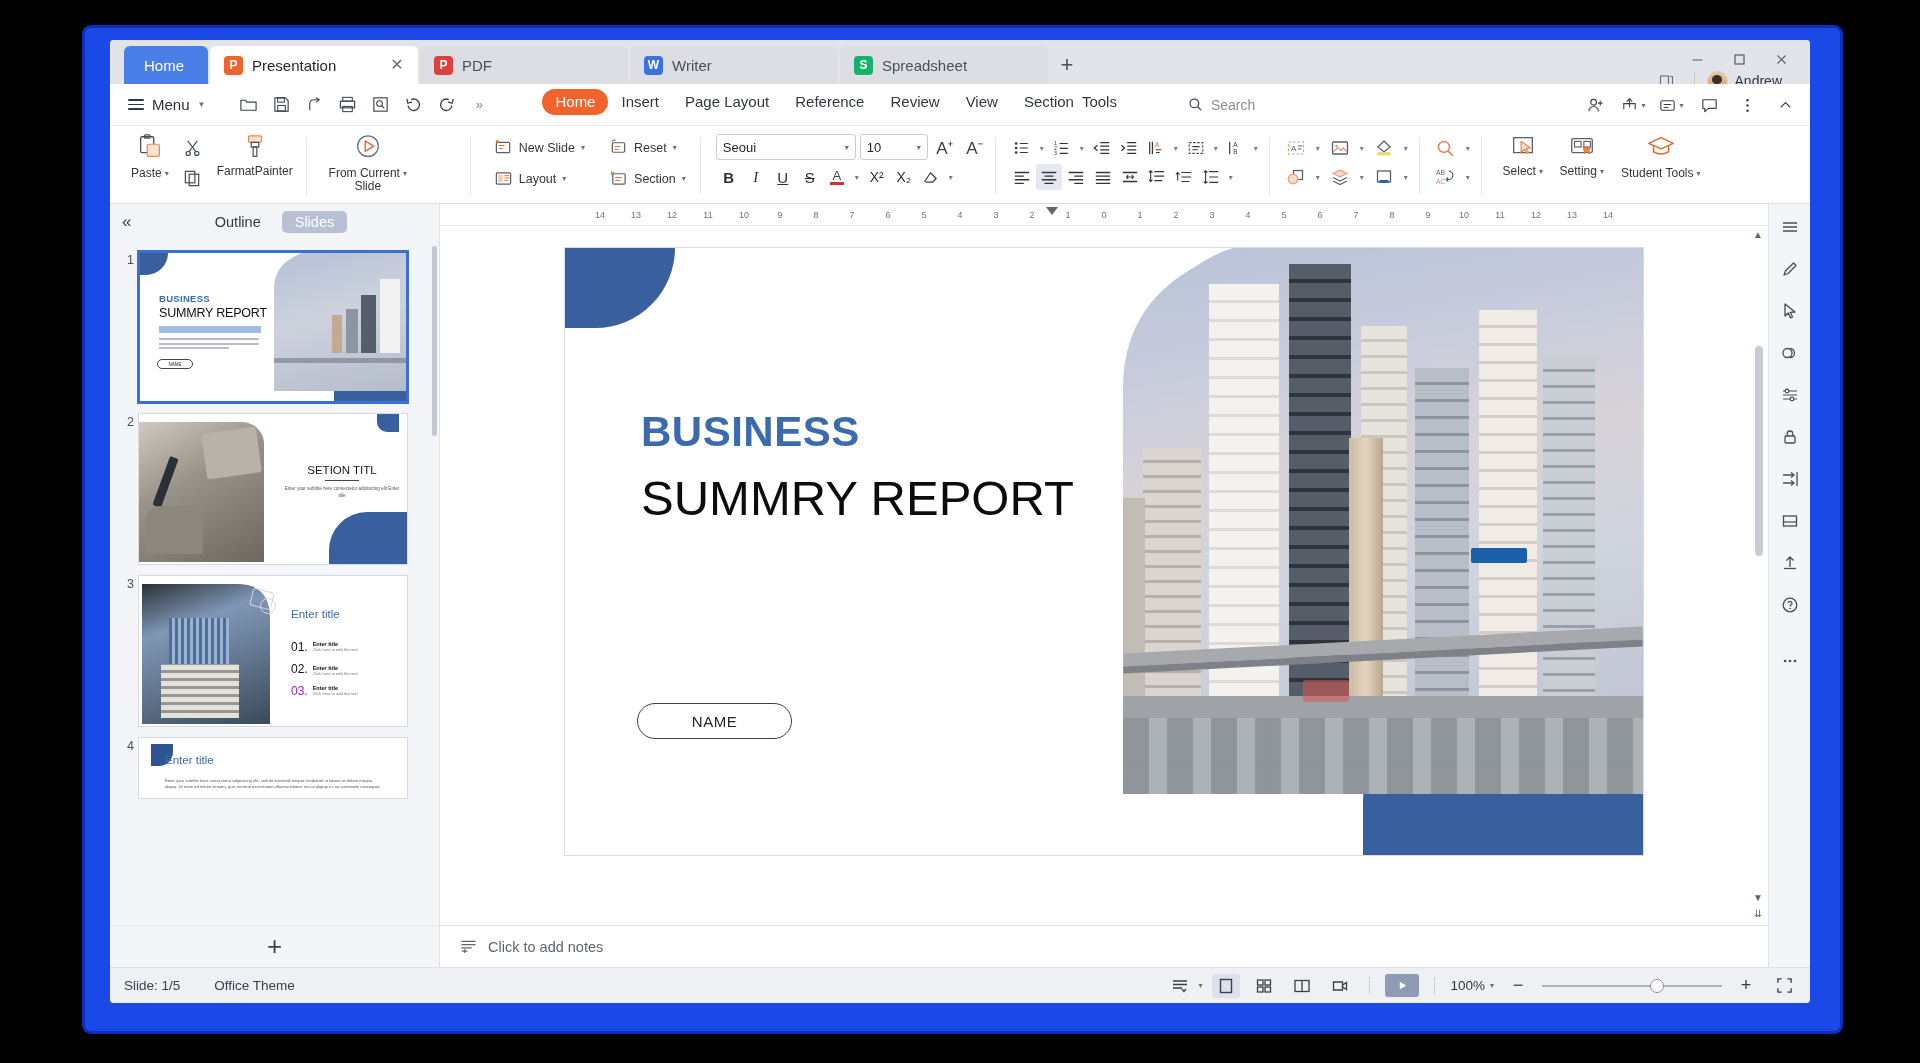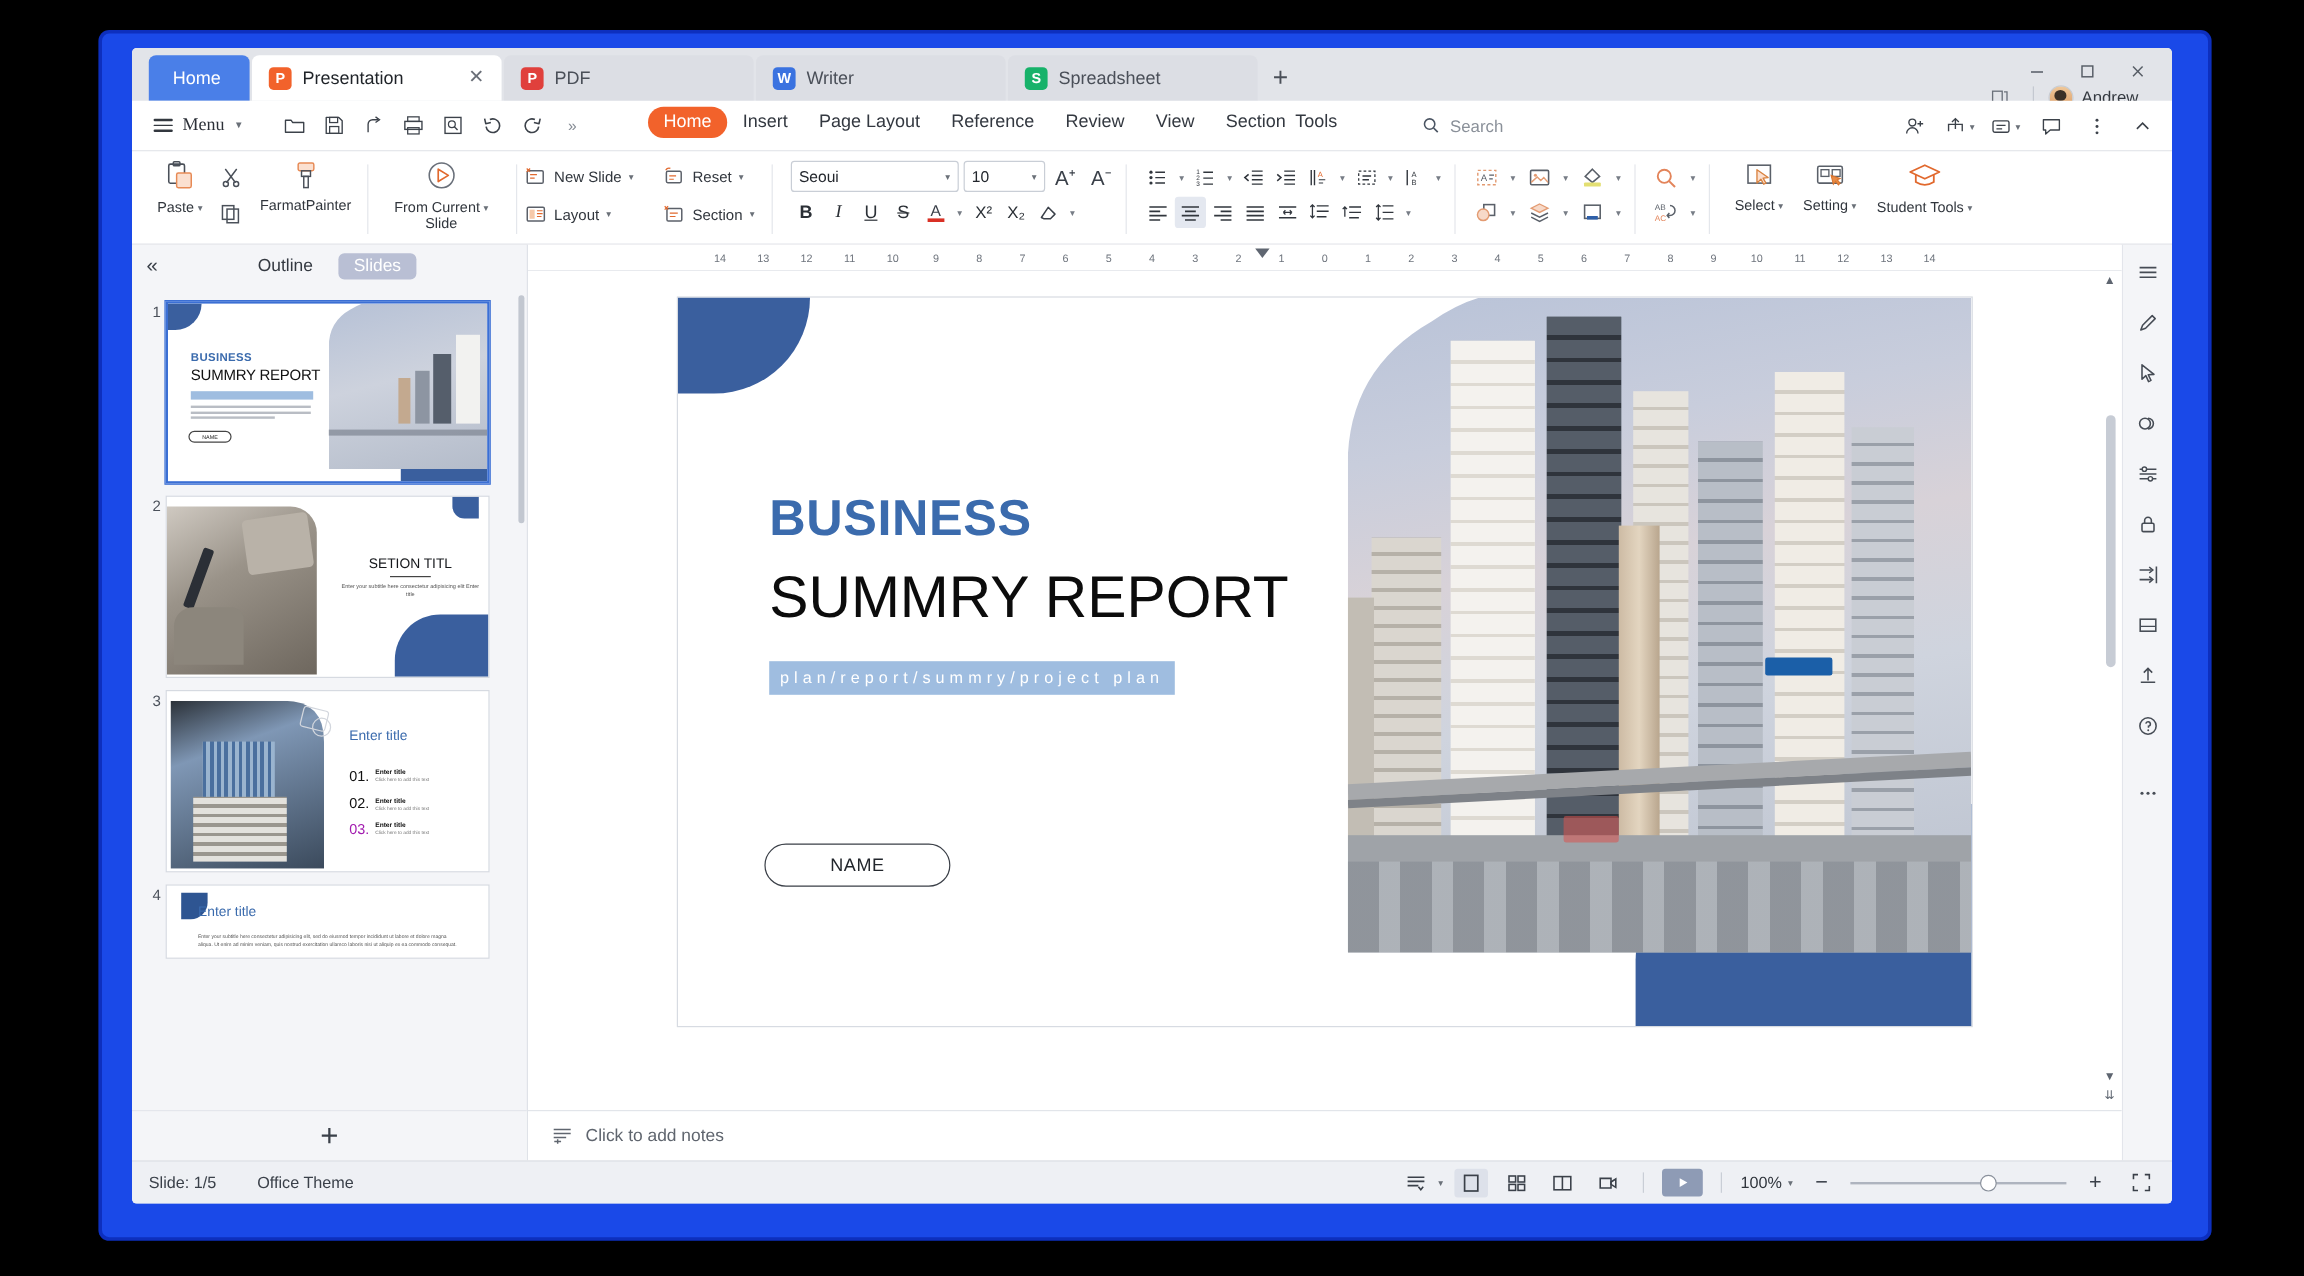--- a/index.html
+++ b/index.html
@@ -86,21 +86,21 @@
   }
   .win-sep { width:1px; height:18px; background:#c4c8d0; margin:0 4px; }
 
   
   .menurow {
     height:42px; background:#fff; display:flex; align-items:center;
     flex:none; position:relative; border-bottom:1px solid #e6e8ec;
   }
   .menu-btn {
     display:flex; align-items:center; gap:8px; padding:0 10px 0 18px;
-    font-size:15px; color:#2c3038; cursor:pointer; height:30px;font-family:Liberation Serif, serif;
+    font-size:15px; color:#2c3038; cursor:pointer; height:30px;
   }
   .hamburger { display:flex; flex-direction:column; gap:3px; width:16px; }
   .hamburger i { display:block; height:1.6px; background:#33383f; border-radius:1px; }
   .caret { font-size:8px; color:#6a7078; }
   .qat { display:flex; align-items:center; gap:3px; margin-left:18px; }
   .qat-btn {
     width:30px; height:28px; display:flex; align-items:center; justify-content:center;
     cursor:pointer; border-radius:4px; color:#3c424a;
   }
   .ribtabs { display:flex; align-items:flex-start; margin-left:48px; height:42px; padding-top:5px;}
@@ -541,21 +541,21 @@
           <span class="lbl" style="flex-direction:column;gap:0;line-height:13px;">
             <span style="display:flex;align-items:center;gap:3px;">
               <span>From Current</span>
               <span class="caret">▾</span>
             </span>
             <span>Slide</span>
           </span>
         </div>
       </div>
 
-      <div class="rgroup" style="padding-left:0;">
+      <div class="rgroup" style="padding-left:17px;margin-left:40px;">
         <div class="smallcol">
           <div class="smallbtn">
             <span class="iconbox">
               <svg width="19" height="19" viewBox="0 0 20 20">
                   <rect x="2.5" y="4.5" width="14" height="11" rx="1.2" fill="none" stroke="#5b6069" stroke-width="1.3"></rect>
                   <path d="M5 8 h6 M5 11 h4" stroke="#e1692e" stroke-width="1.1"></path>
                   <path d="M2 2.5 L5 5.5 M5 2.5 L2 5.5" stroke="#e1692e" stroke-width="1.1"></path>
                 </svg>
             </span>
             <span>New Slide</span>
@@ -1026,21 +1026,20 @@
 
               <div class="bldg" style="left:348px;top:300px;width:56px;height:15px;background:#1b5fa8;border-radius:2px;"></div>
 
               <div class="bldg" style="left:0;top:448px;width:520px;height:98px;background:#9fa3a8;"></div>
               <div class="bldg" style="left:0;top:470px;width:520px;height:76px;background:repeating-linear-gradient(90deg,#8d9299 0 26px,#b0b5bb 26px 44px);opacity:.85;"></div>
               <div class="bldg" style="left:180px;top:432px;width:46px;height:22px;background:#d9534f;opacity:.55;border-radius:2px;"></div>
             </div>
 
             <div class="txt-business">BUSINESS</div>
             <div class="txt-summry">SUMMRY REPORT</div>
-            <div class="txt-plan">plan/report/summry/project  plan</div>
             <div class="namebtn">NAME</div>
           </div>
 
           <div class="v-scroll">
             <div class="v-thumb"></div>
           </div>
           <div class="scroll-arrow" style="top:2px;">▲</div>
           <div class="scroll-arrow" style="bottom:22px;">▼</div>
           <div class="scroll-arrow" style="bottom:6px;">⇊</div>
         </div>

